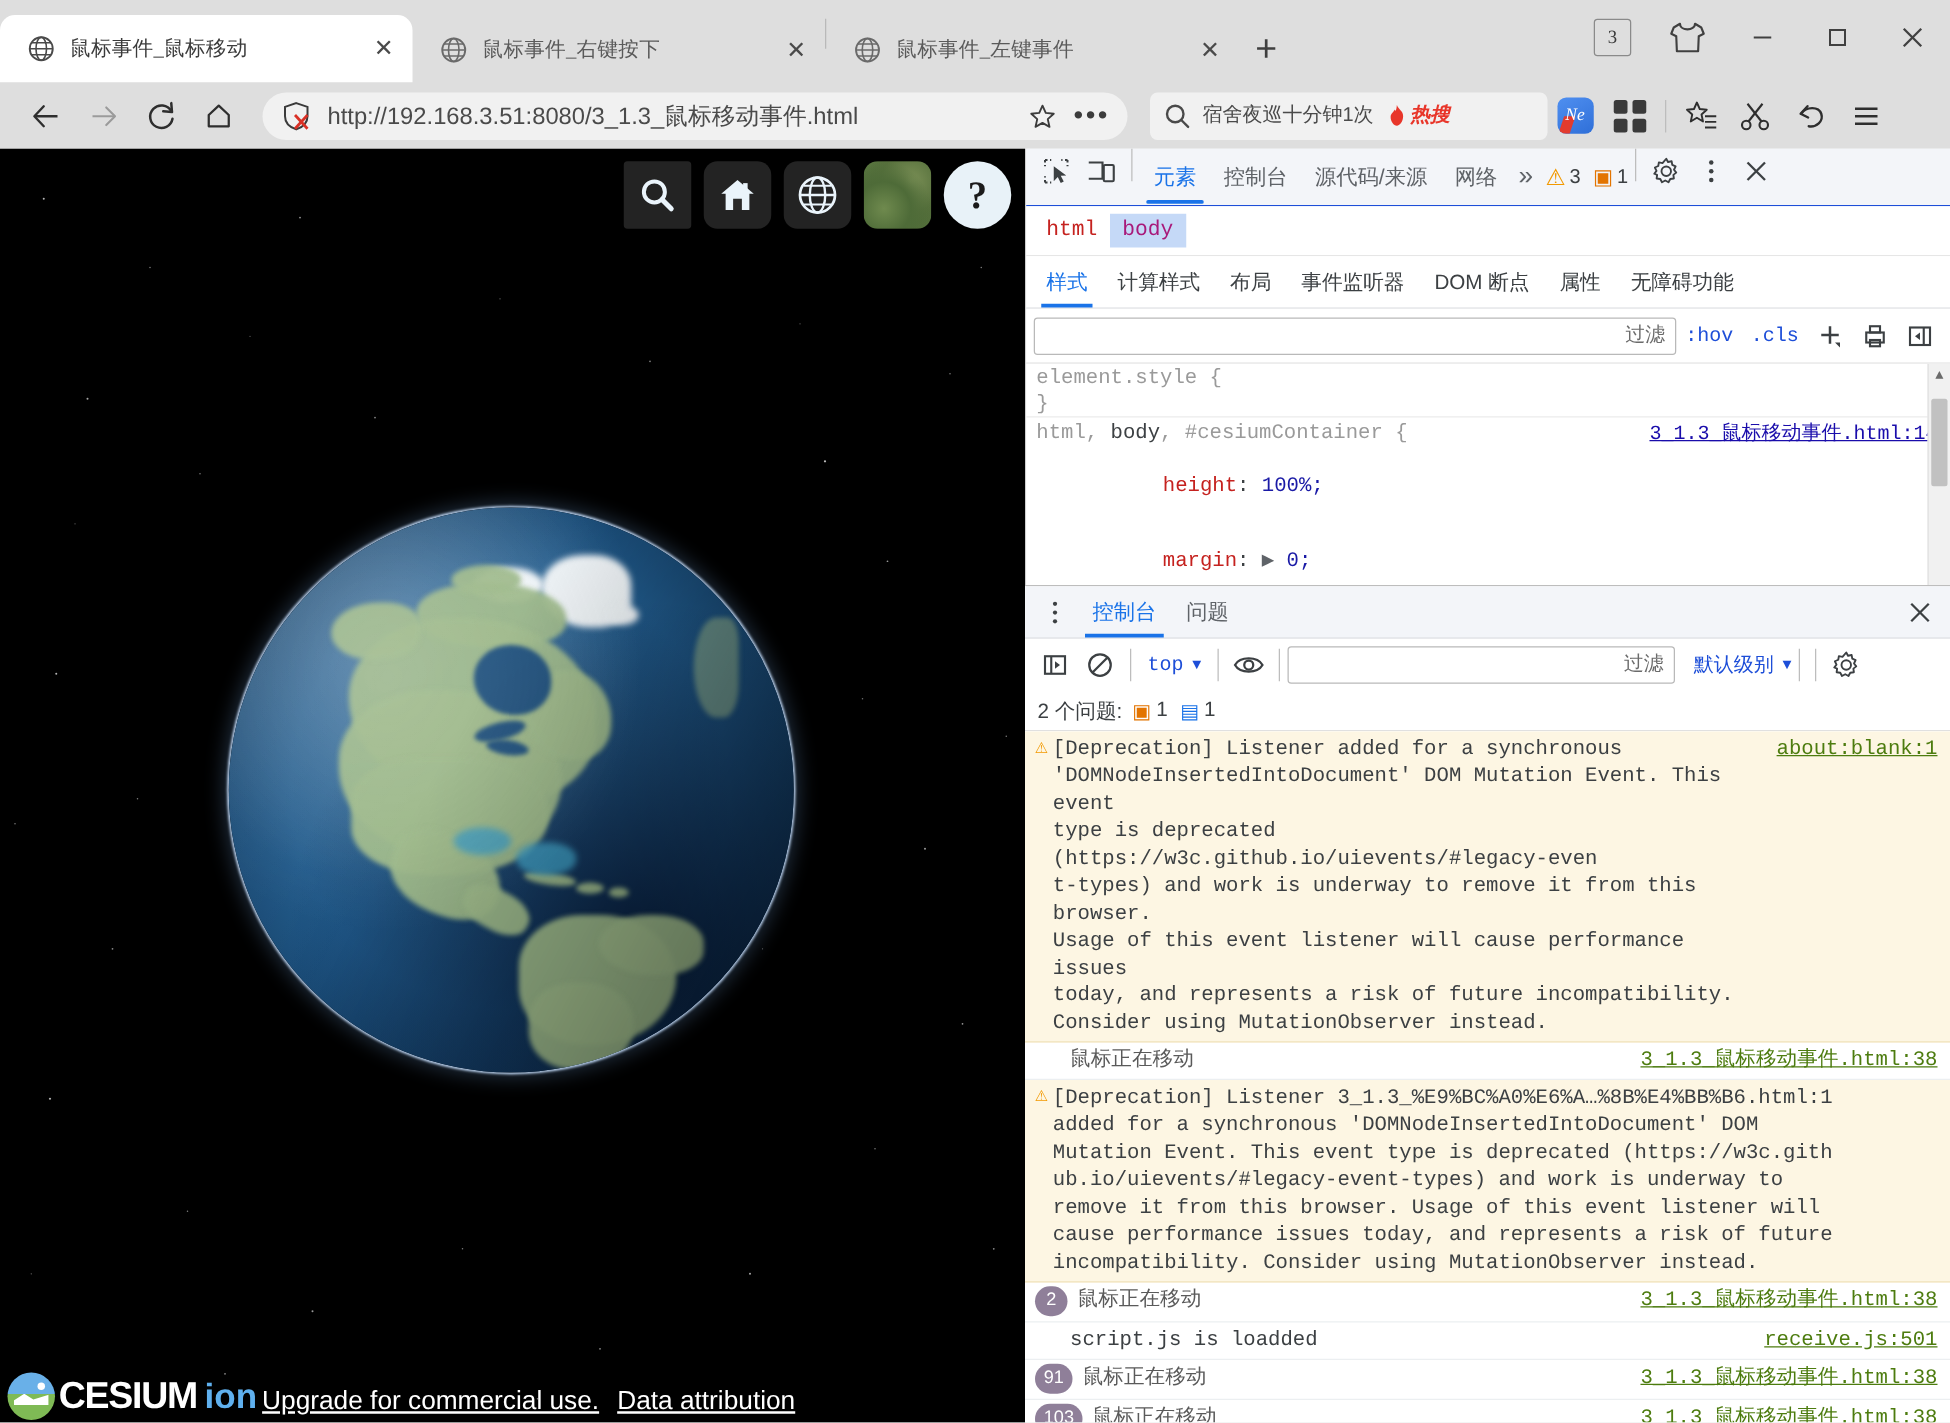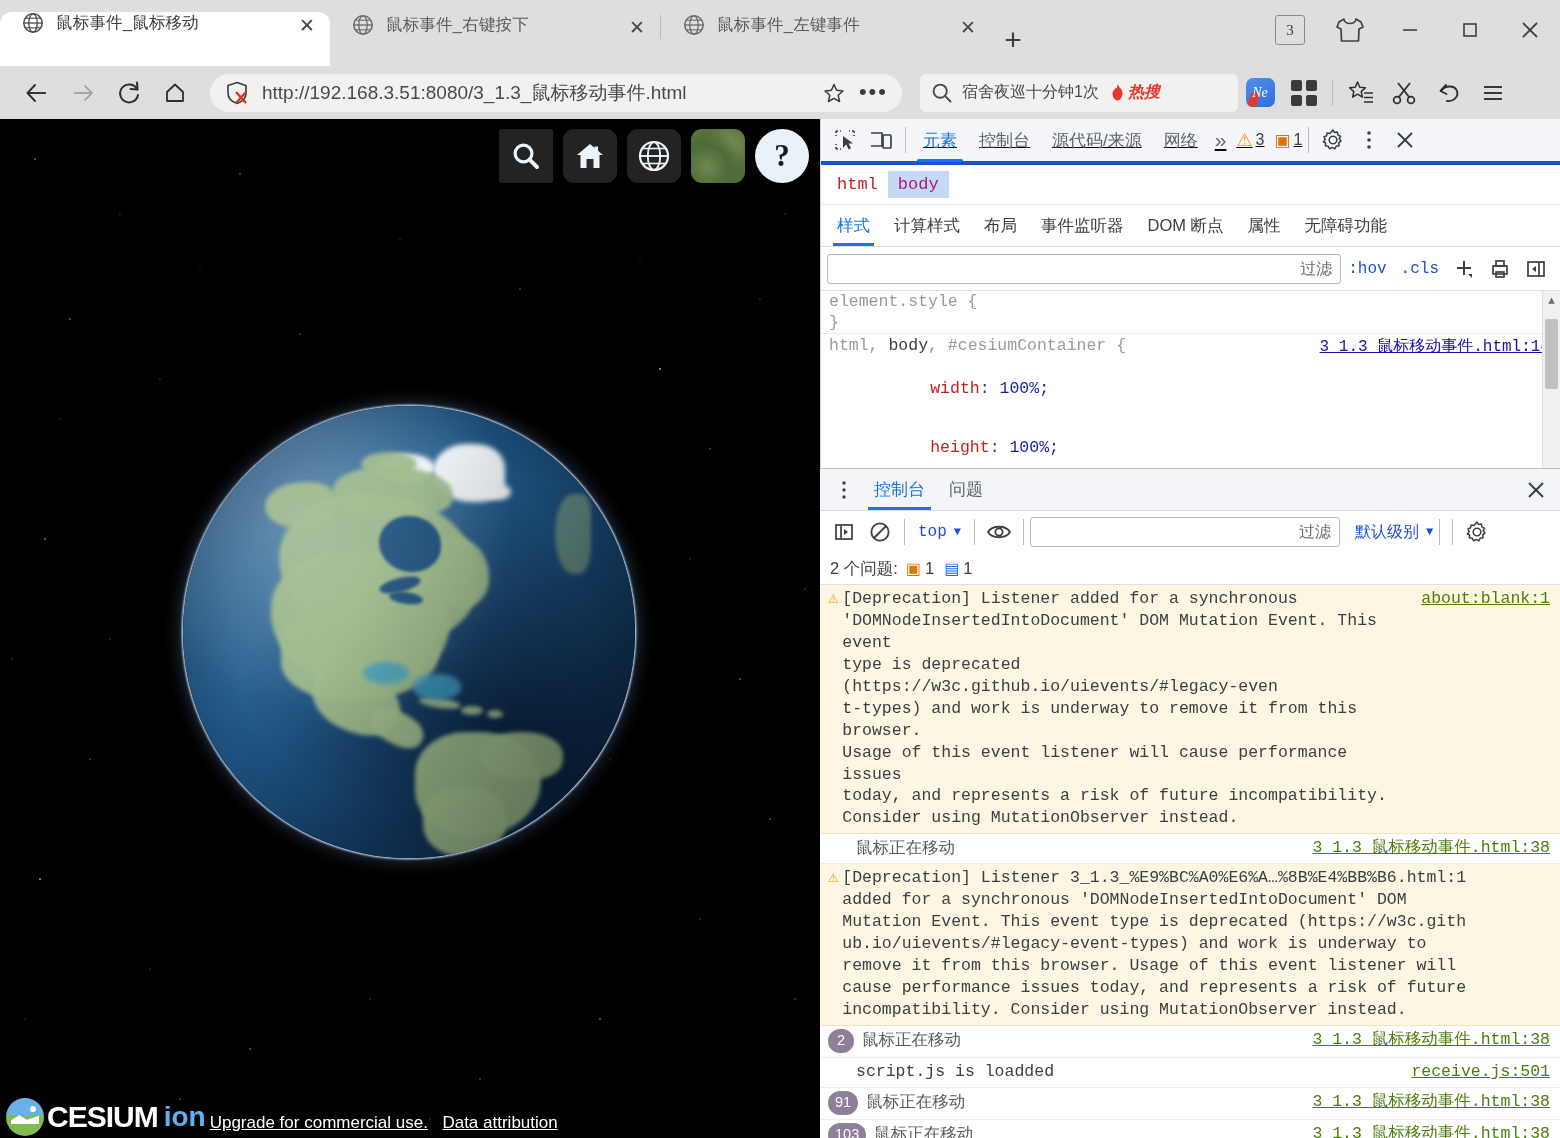--- a/index.html
+++ b/index.html
@@ -13,24 +13,24 @@
 
   #app { position: relative; width: 1560px; height: 1138px; background: #dedede; }
 
   
   .tabstrip {
     position: absolute; left: 0; top: 0; width: 1560px; height: 66px;
     background: #dedede;
     display: flex; align-items: flex-end;
   }
   .tab {
-    height: 52px; display: flex; align-items: flex-start;
+    height: 52px; display: flex; align-items: center;
     padding: 0 10px 0 22px; margin-right: 0;
     min-width: 330px; max-width: 336px;
-    position: relative; cursor: default;
+    position: relative; cursor: default; font-family: Liberation Serif, serif;
   }
   .tab.active {
     background: #ffffff;
     border-top-left-radius: 12px; border-top-right-radius: 12px;
     height: 54px;
   }
   .tab .globe {
     width: 22px; height: 22px; flex: none; margin-right: 12px;
   }
   .tab .tab-title {
@@ -187,32 +187,32 @@
   }
   .cesium-mark::after {
     content:""; position:absolute; right:8px; top:8px; width:6px; height:6px;
     background:#fff; border-radius:50%;
   }
   .cesium-word { font-size: 30px; font-weight: bold; letter-spacing: -1px;
     color: #ffffff; font-family: "Liberation Sans", sans-serif; }
   .cesium-ion { font-size: 28px; color: #5fb0ee; margin-left: 6px;
     font-weight: 600; }
   .credit-links { margin-left: 4px; padding-bottom: 3px; }
-  .credit-links a { color: #fff; font-size: 17px;
+  .credit-links a { color: #fff; font-size: 21px;
     text-decoration: underline; margin-right: 10px; }
 
   
   .devtools {
     position: absolute; left: 820px; top: 119px; width: 740px; height: 1019px;
     background: #ffffff; border-left: 1px solid #cfcfcf;
     display: flex; flex-direction: column;
   }
   .dt-main-tabs {
-    height: 46px; background: #f3f5f9; display: flex; align-items: center;
-    padding: 0 6px; border-bottom: 4px solid #1d4ed8; flex: none; text-decoration: underline;
+    height: 46px; background: #f3f5f9; display: flex; 
+    padding: 0 6px; border-bottom: 1px solid #1d4ed8; flex: none;
   }
   .dt-icon-btn { width: 36px; height: 36px; display:flex; align-items:center;
     justify-content:center; color:#3c4043; flex:none; }
   .dt-tab {
     height: 44px; display: flex; align-items: center; padding: 0 11px;
     font-size: 17px; color: #5f6368; position: relative; white-space: nowrap;
   }
   .dt-tab.active { color: #1a73e8; }
   .dt-tab.active::after {
     content:""; position:absolute; left:5px; right:5px; bottom:0; height:3px;
@@ -753,23 +753,20 @@
       <div class="css-line" style="color:#9a9a9a;">}</div>
 
       <div class="css-rule-head">
         <span>
           <span class="tag-grey">html</span><span class="tag-grey">, </span><span class="tag-dark">body</span><span class="tag-grey">, </span><span class="tag-grey">#cesiumContainer</span><span class="tag-grey"> {</span>
         </span>
         <span class="src-link">3_1.3_鼠标移动事件.html:14</span>
       </div>
 
       <div class="css-line" style="padding-left:30px;">
-        <span class="css-prop">width</span><span>: </span><span class="css-val">100%;</span>
-      </div>
-      <div class="css-line" style="padding-left:30px;">
         <span class="css-prop">height</span><span>: </span><span class="css-val">100%;</span>
       </div>
       <div class="css-line" style="padding-left:30px;">
         <span class="css-prop">margin</span><span>: </span><span class="arrow-tri">▶</span><span> </span><span class="css-val">0;</span>
       </div>
       <div class="css-line" style="padding-left:30px;">
         <span class="css-prop">padding</span><span>: </span><span class="arrow-tri">▶</span><span> </span><span class="css-val">0;</span>
       </div>
 
       <div class="dt-scroll">

